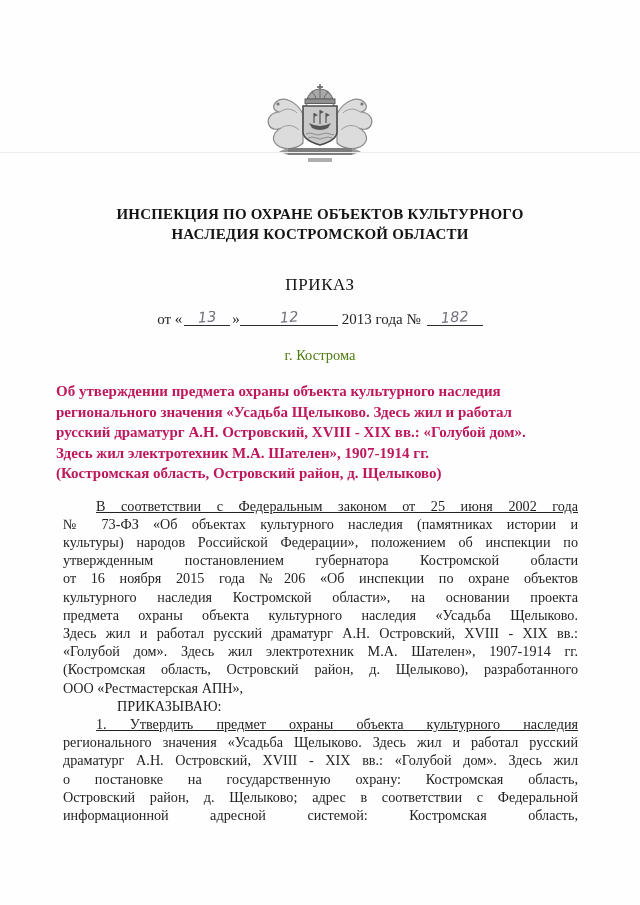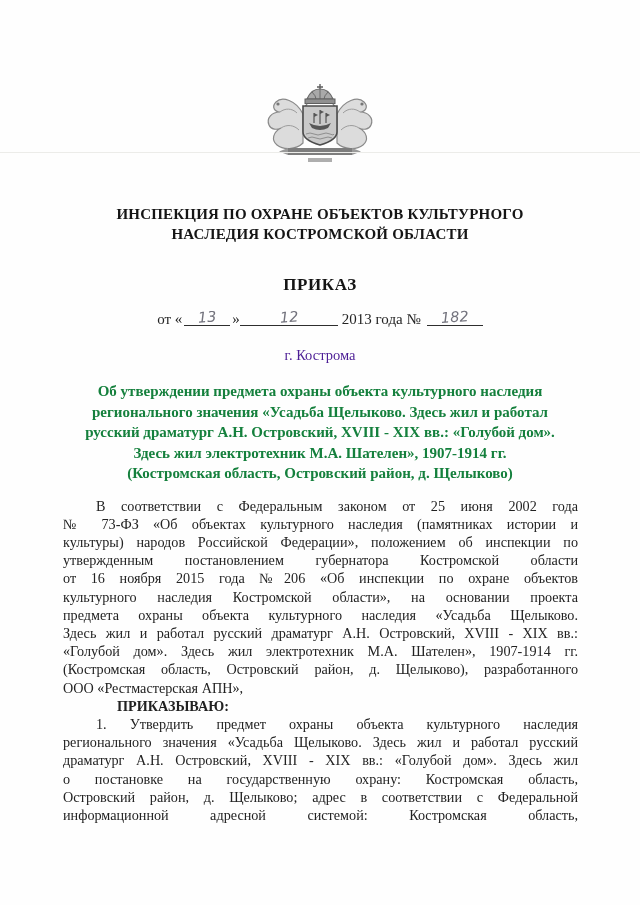--- a/index.html
+++ b/index.html
@@ -15,53 +15,53 @@
   .scan-line{
     position:absolute;left:0;right:0;top:152px;height:1px;
     background:#ececе9;background:#ececE9;
   }
   .emblem{margin:82px auto 0;width:124px;height:86px;}
   .org-header{
     margin-top:37px;text-align:center;font-weight:bold;
     font-size:15px;line-height:19.5px;letter-spacing:0.2px;color:#151515;
   }
   .doc-type{
-    margin-top:31px;text-align:center;font-weight:bold;
+    margin-top:31px;text-align:center;font-weight:normal;
     font-size:17px;line-height:20px;letter-spacing:0.6px;color:#141414;
   }
   .date-line{
     margin-top:13px;text-align:center;font-size:15px;line-height:22px;
     white-space:nowrap;color:#242424;
   }
   .blank{
     display:inline-block;border-bottom:1.2px solid #2e2e2e;
     height:17px;text-align:center;vertical-align:baseline;
   }
   .blank-day{width:46px;margin:0 2px;}
   .blank-month{width:98px;margin-right:4px;}
   .blank-number{width:56px;margin-left:6px;}
   .hand{
     display:inline-block;
     font-family:"DejaVu Sans",sans-serif;font-style:italic;
     color:#73737d;font-size:14.5px;
     transform:rotate(-4deg) translateY(-2px);
   }
-  .city{margin-top:16px;text-align:center;font-size:14.5px;line-height:18px;color:#4c1d95;}
+  .city{margin-top:16px;text-align:center;font-size:14.5px;line-height:18px;color:#4d7c0f;}
   .doc-title{
-    margin:17px 56px 0;text-align:center;font-weight:bold;
-    font-size:15px;line-height:20.5px;color:#15803d;
+    margin:17px 56px 0;text-align:left;font-weight:bold;
+    font-size:15px;line-height:20.5px;color:#be185d;
   }
   .body-text{
     margin:13px 62px 0 63px;
     font-size:14.2px;line-height:18.2px;color:#222;
   }
   .jl{text-align:justify;text-align-last:justify;}
-  .jl.indent{padding-left:33px;}
+  .jl.indent{padding-left:33px;text-decoration:underline;}
   .jl.lastline{text-align-last:left;}
-  .order-word{padding-left:54px;font-weight:bold;}
+  .order-word{padding-left:54px;}
 </style>
 </head>
 <body>
 
 <div class="page">
 
   <div class="scan-line"></div>
 
   <div class="emblem">
     <svg width="124" height="86" viewBox="0 0 124 86" xmlns="http://www.w3.org/2000/svg">

